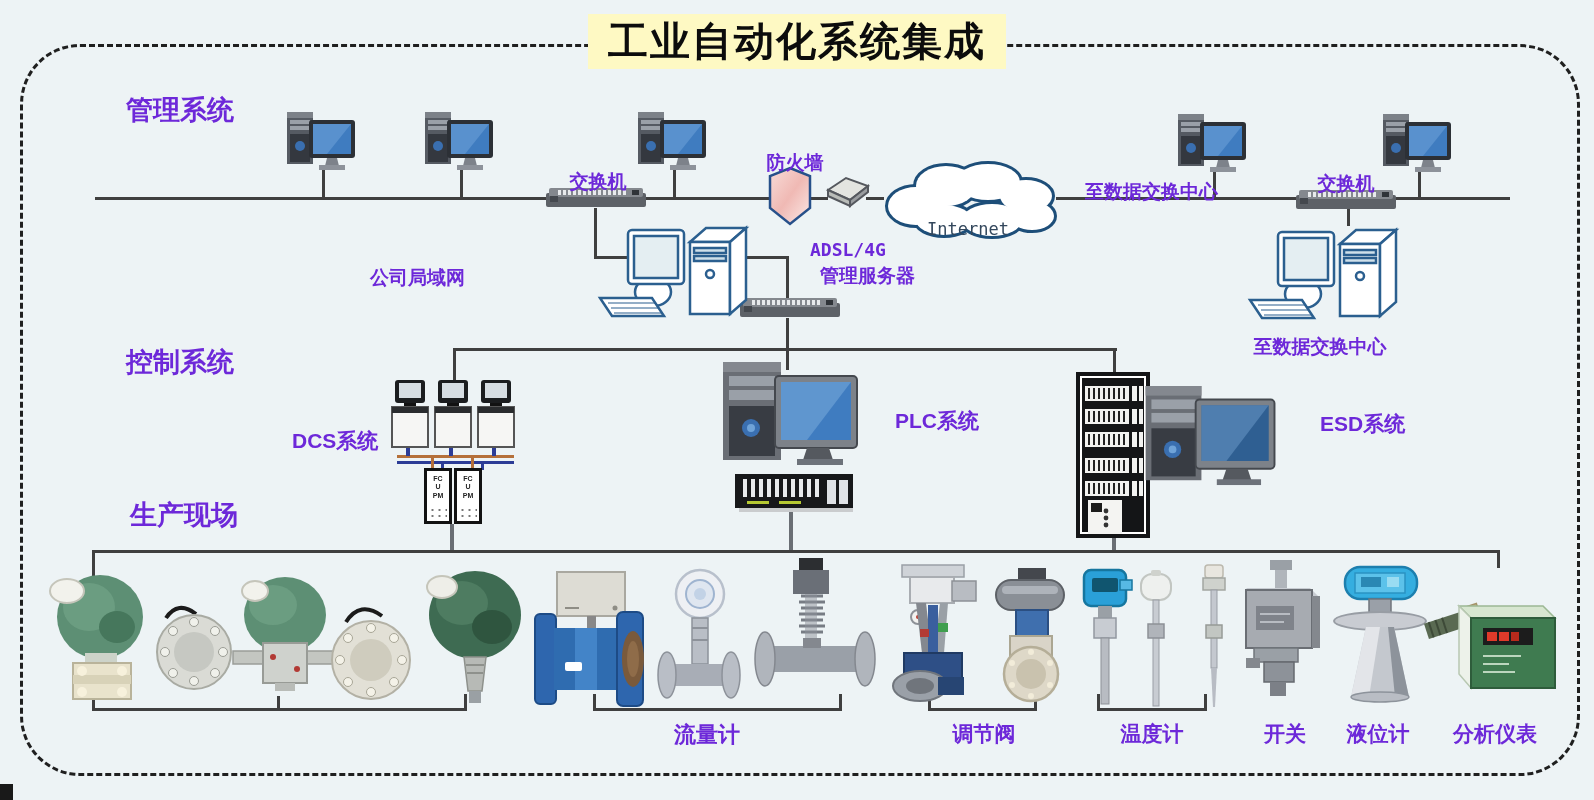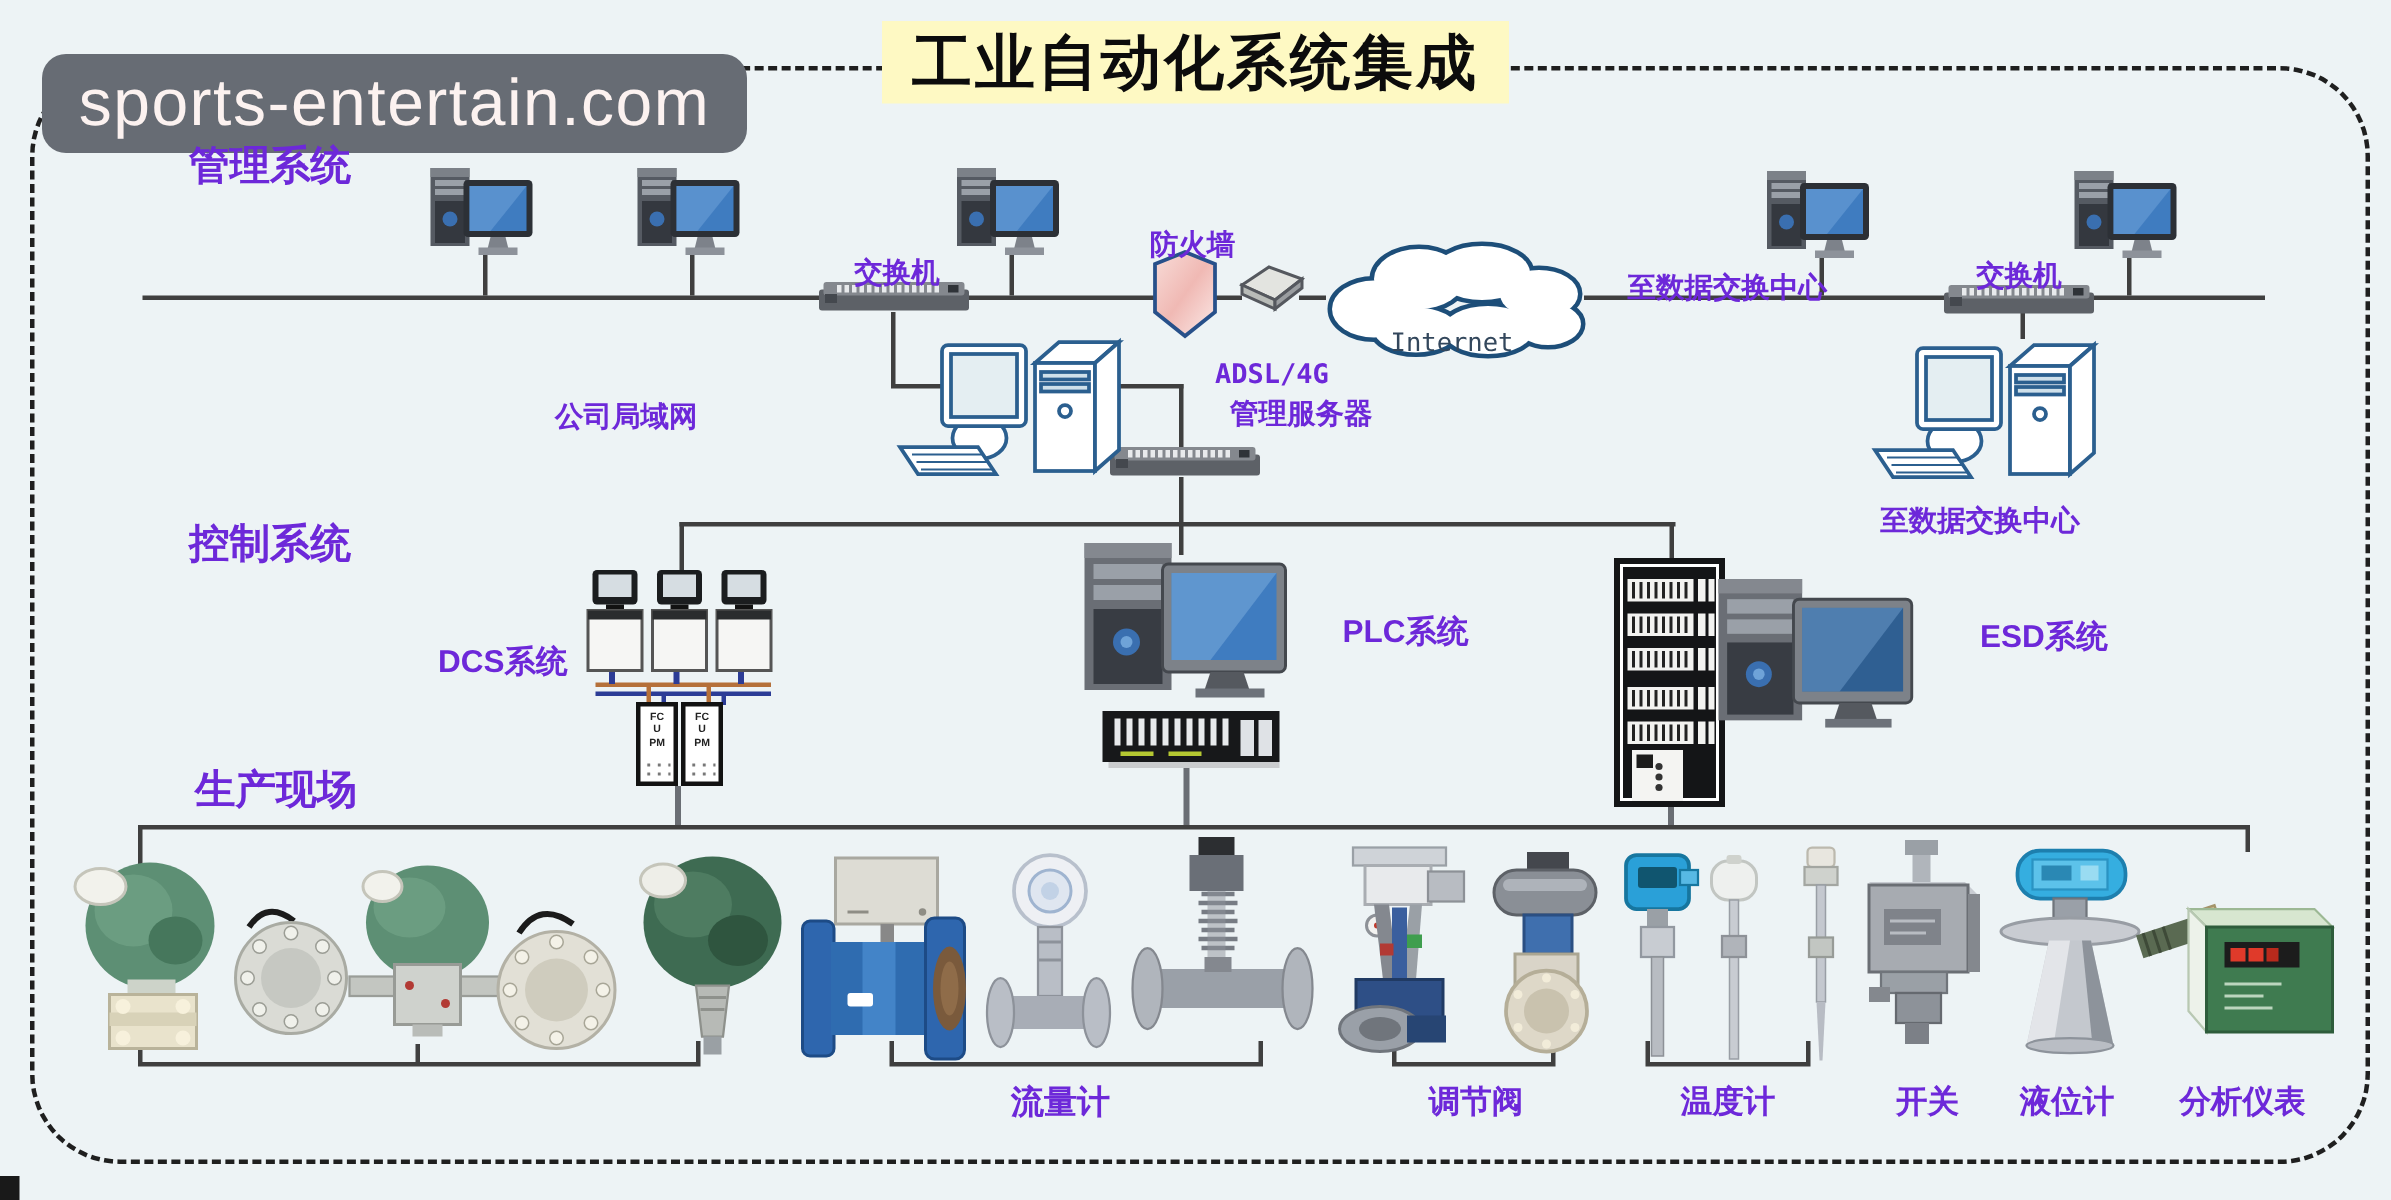--- a/index.html
+++ b/index.html
@@ -23,26 +23,25 @@
     background-image:radial-gradient(#777 1px,transparent 1.3px);background-size:7px 6px;}
   svg{position:absolute;overflow:visible;}
   #artifact{position:absolute;left:0;top:784px;width:13px;height:16px;background:#191919;}
 </style>
 </head>
 <body>
 
 <div id="stage">
 
   <div id="border-rect"></div>
-  <div id="watermark">sports-entertain.com</div>
   <div id="title">工业自动化系统集成</div>
 
   <div class="lbl lvl" style="left:126px;top:92px;">管理系统</div>
   <div class="lbl lvl" style="left:126px;top:344px;">控制系统</div>
-  <div class="lbl lvl" style="left:130px;top:508px;font-family:Liberation Mono, monospace;">生产现场</div>
+  <div class="lbl lvl" style="left:130px;top:497px;font-family:Liberation Mono, monospace;">生产现场</div>
 
   <div class="ln" style="left:95px;top:197px;width:678px;height:3px;"></div>
   <div class="ln" style="left:806px;top:197px;width:22px;height:3px;"></div>
   <div class="ln" style="left:866px;top:197px;width:18px;height:3px;"></div>
   <div class="ln" style="left:1056px;top:197px;width:454px;height:3px;"></div>
   <div class="ln" style="left:322px;top:168px;width:3px;height:29px;"></div>
   <div class="ln" style="left:460px;top:168px;width:3px;height:29px;"></div>
   <div class="ln" style="left:673px;top:168px;width:3px;height:29px;"></div>
   <div class="ln" style="left:1213px;top:168px;width:3px;height:29px;"></div>
   <div class="ln" style="left:1418px;top:168px;width:3px;height:29px;"></div>

